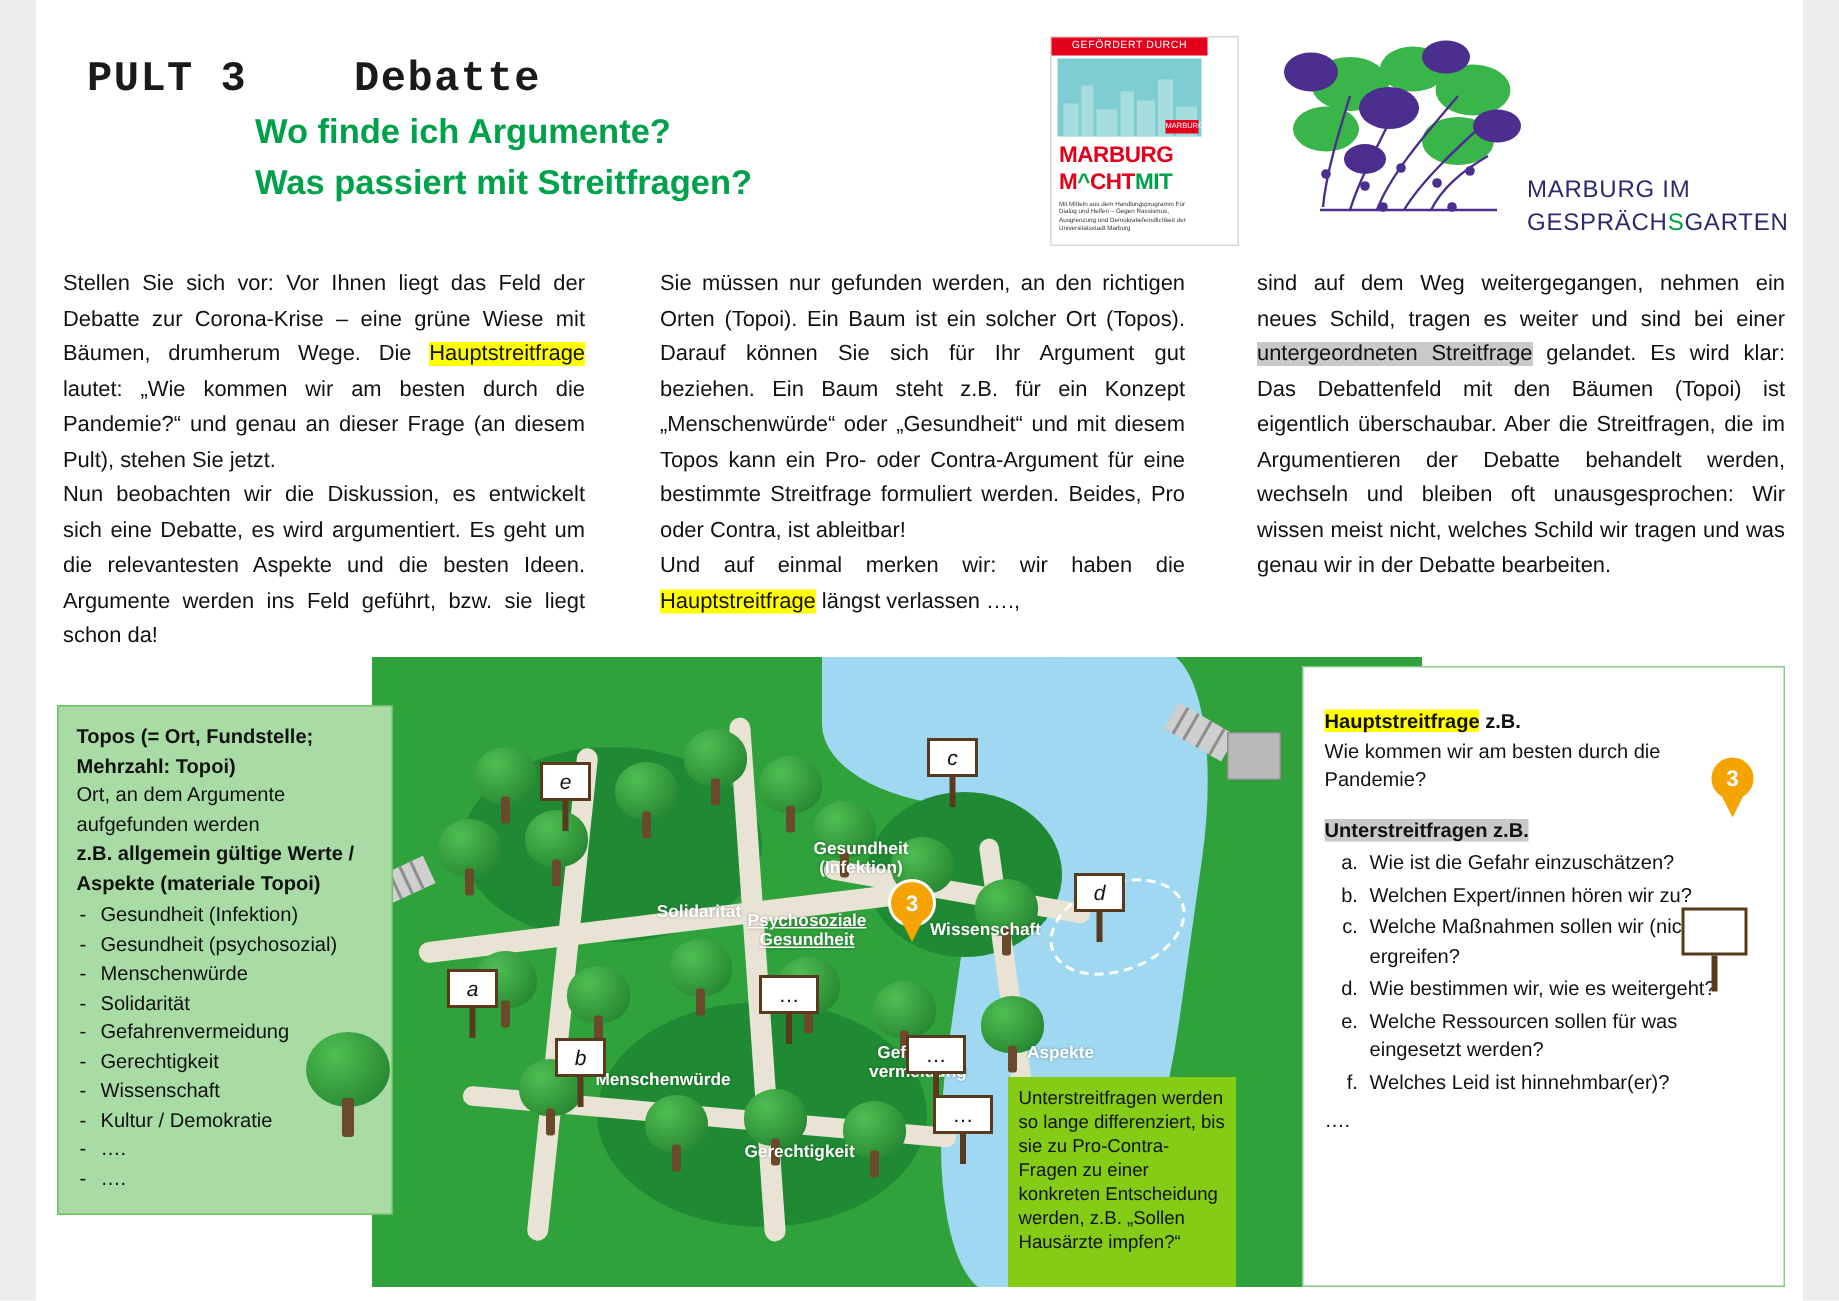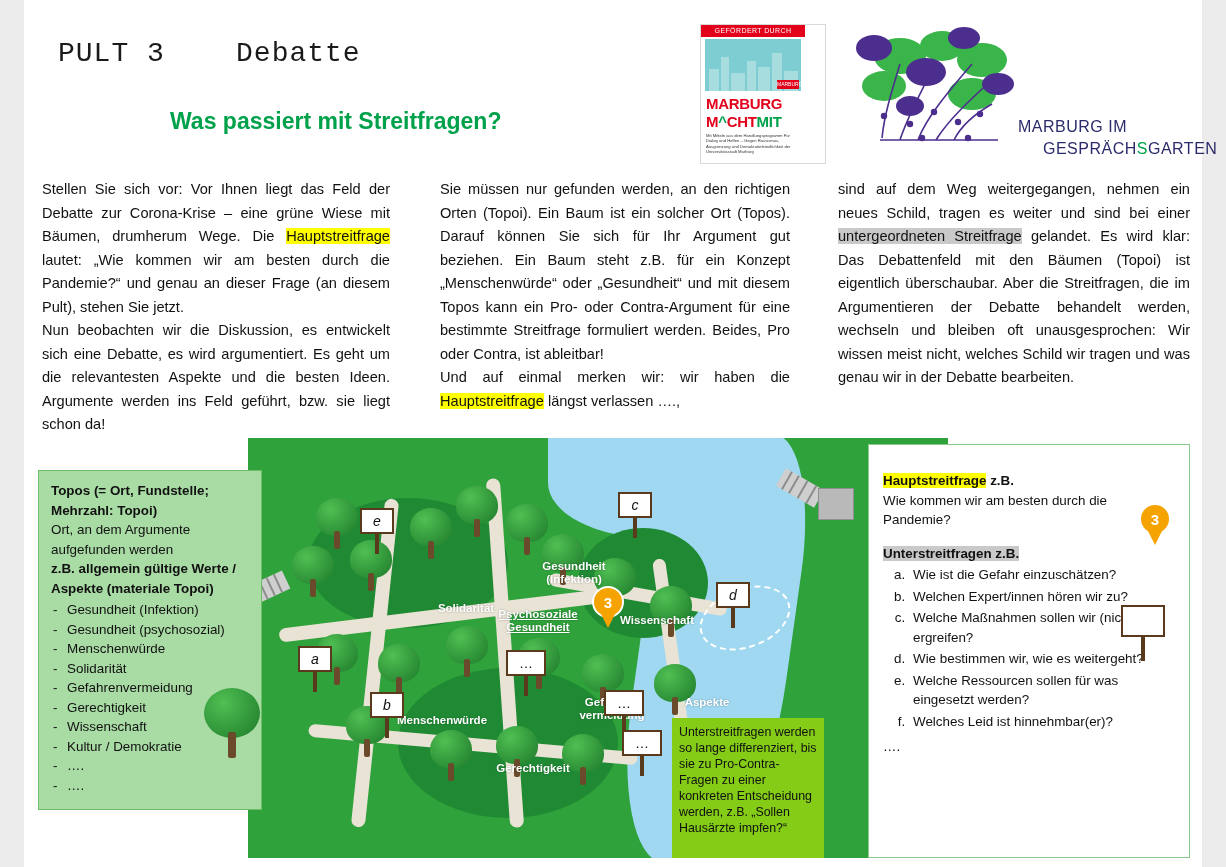--- a/index.html
+++ b/index.html
@@ -37,21 +37,21 @@
     position: absolute;
     left: 0; top: 0;
     width: 1226px;
     height: 165px;
   }
   .title-main {
     position: absolute;
     left: 58px; top: 38px;
     font-family: "Liberation Mono", monospace;
     font-size: 28px;
-    font-weight: normal;
+    font-weight: bold;
     letter-spacing: 1px;
     color: #1a1a1a;
     white-space: pre;
   }
   .title-green-1 {
     position: absolute;
     left: 170px; top: 74px;
     font-size: 23px;
     font-weight: bold;
     color: #00a14b;
@@ -149,21 +149,20 @@
     font-size: 16px;
     color: #2b2b6b;
     letter-spacing: .5px;
   }
   .logo-garden .gtext2 {
     position: absolute;
     left: 196px; top: 120px;
     font-size: 16px;
     color: #2b2b6b;
     letter-spacing: .5px;
-    margin-left: 25px;
   }
   .logo-garden .gtext2 .s { color: #00a14b; }
 
   
   .col {
     position: absolute;
     top: 178px;
     width: 348px;
     font-size: 14.6px;
     line-height: 23.5px;
@@ -382,20 +381,21 @@
 </head>
 <body>
 
 <div id="page">
 
   <div class="margin-band left"></div>
   <div class="margin-band right"></div>
 
   <div class="header">
     <div class="title-main">PULT 3    Debatte</div>
+    <div class="title-green-1">Wo finde ich Argumente?</div>
     <div class="title-green-2">Was passiert mit Streitfragen?</div>
 
     <div class="logo-mmm">
       <div class="band">GEFÖRDERT DURCH</div>
       <div class="skyline">
         <div class="sil" style="left:4px;width:10px;height:22px;"></div>
         <div class="sil" style="left:16px;width:8px;height:34px;"></div>
         <div class="sil" style="left:26px;width:14px;height:18px;"></div>
         <div class="sil" style="left:42px;width:9px;height:30px;"></div>
         <div class="sil" style="left:53px;width:12px;height:24px;"></div>

